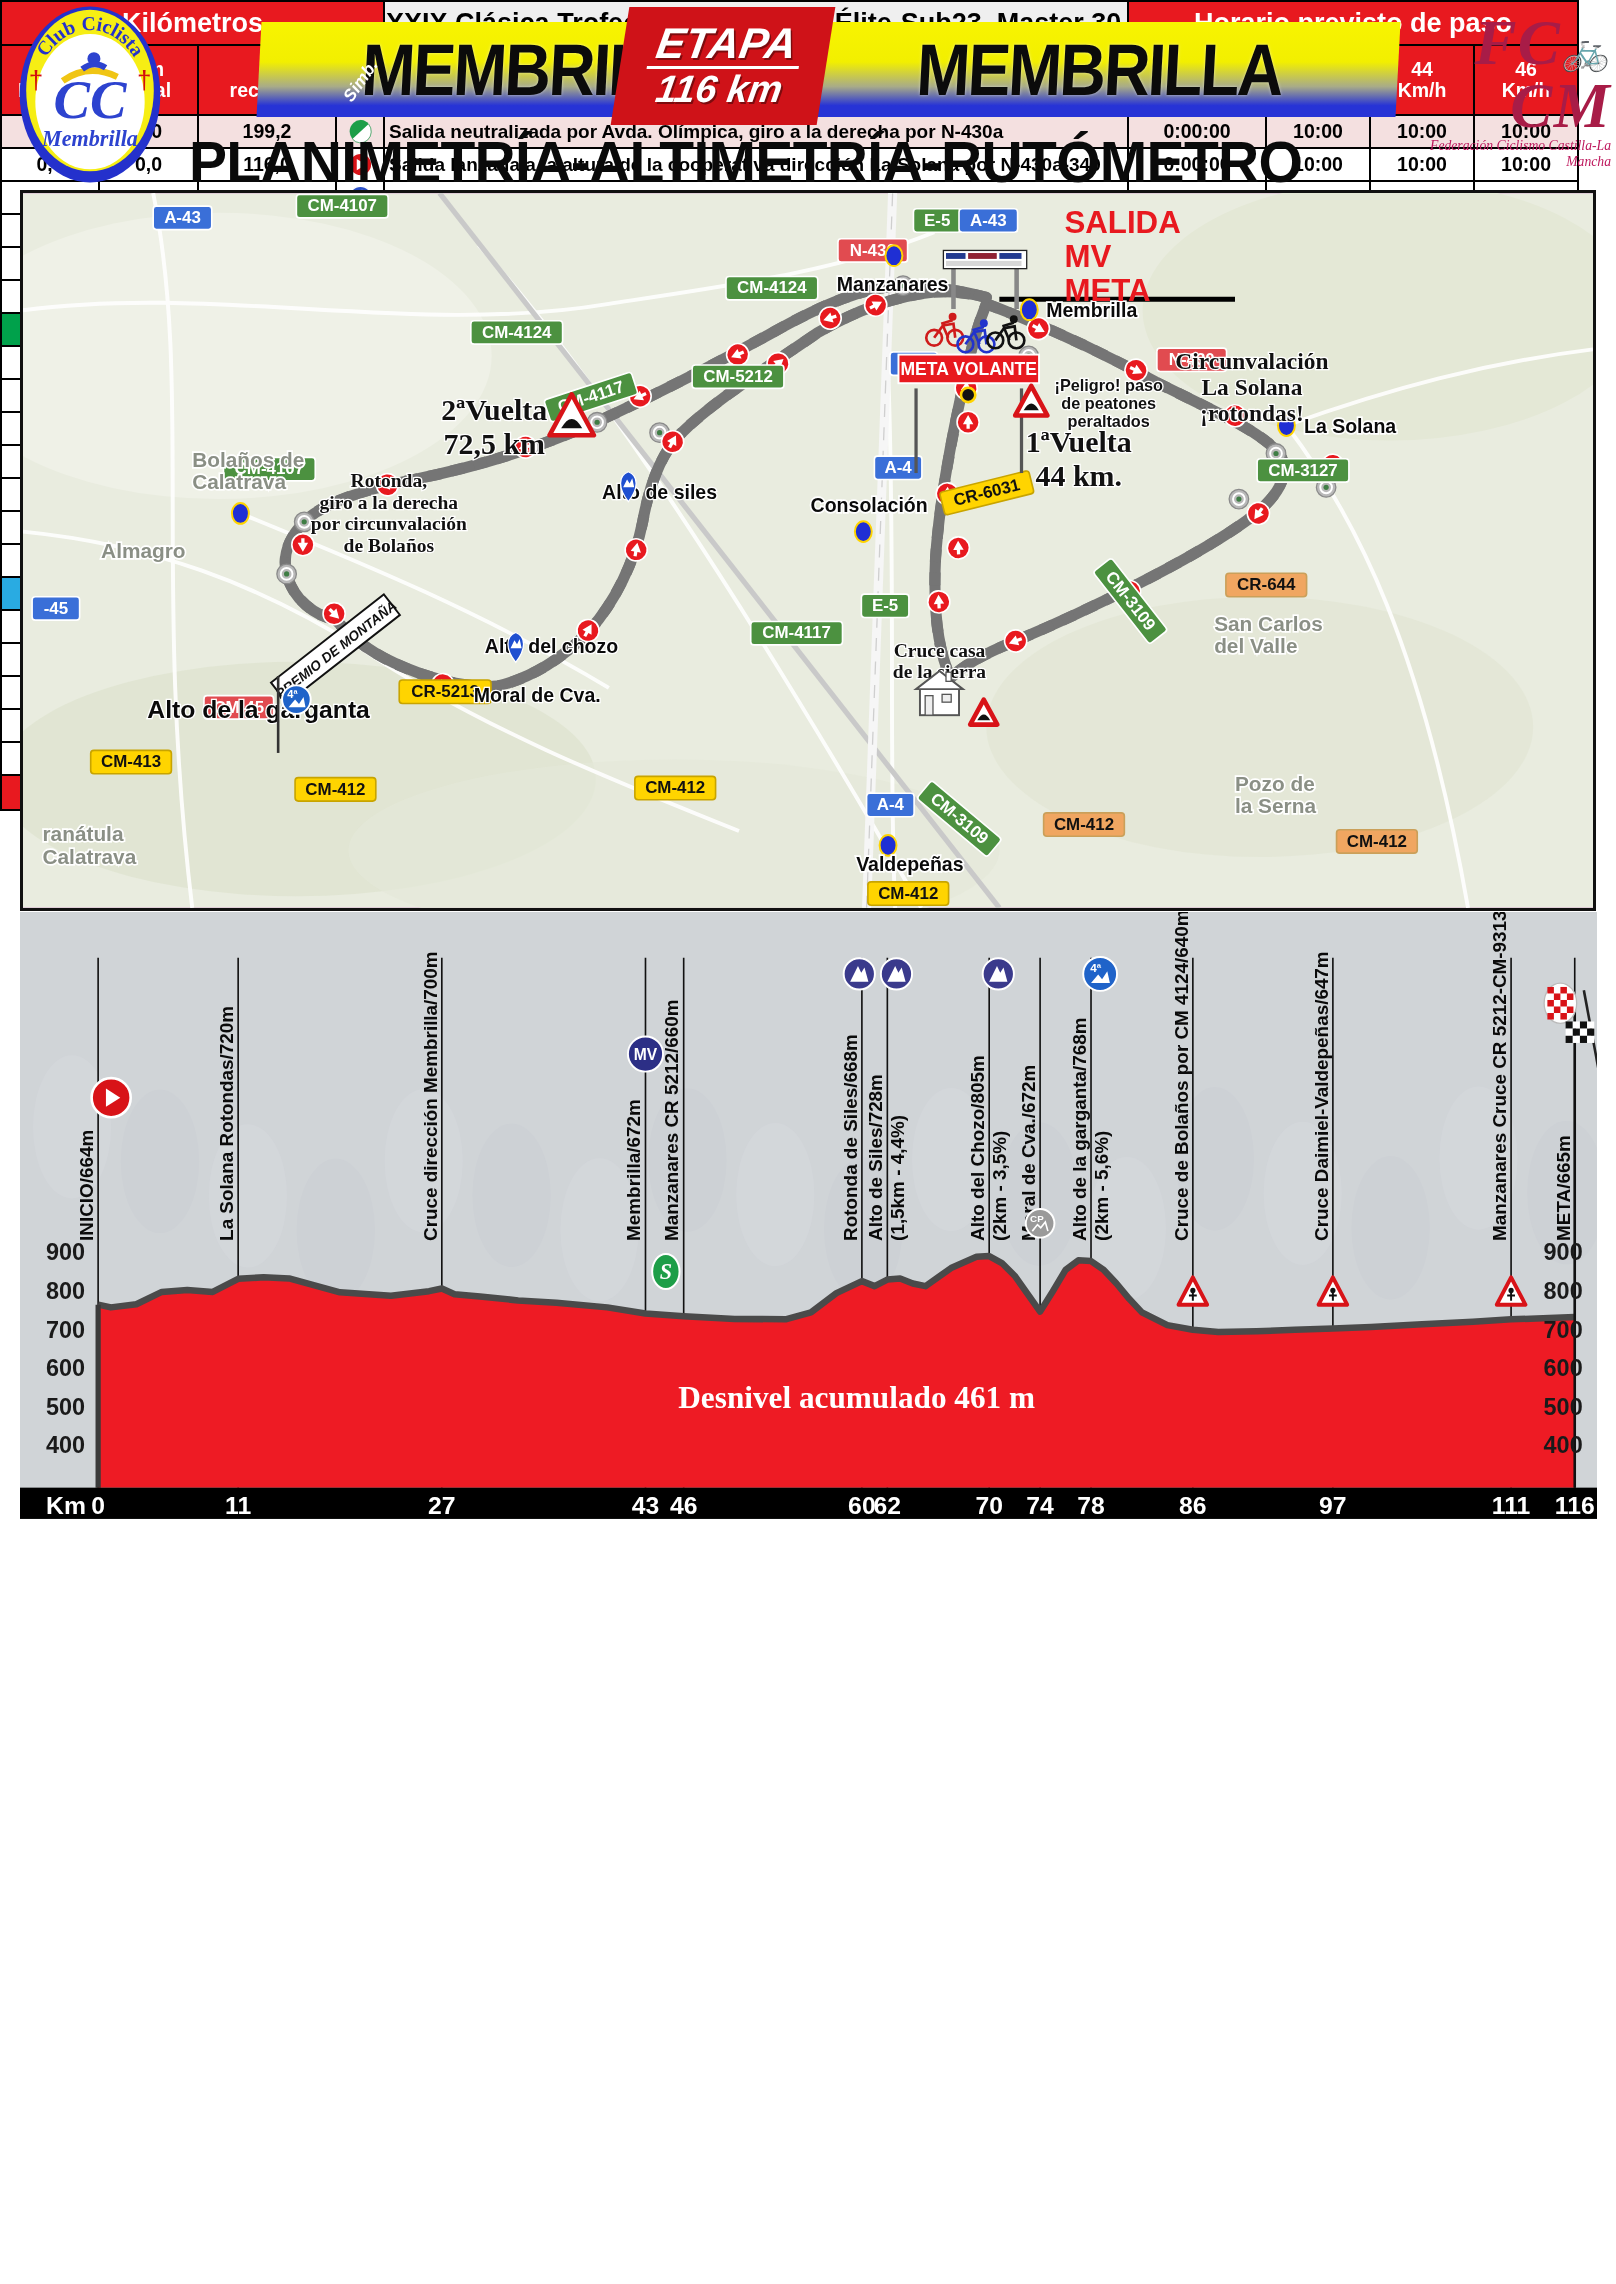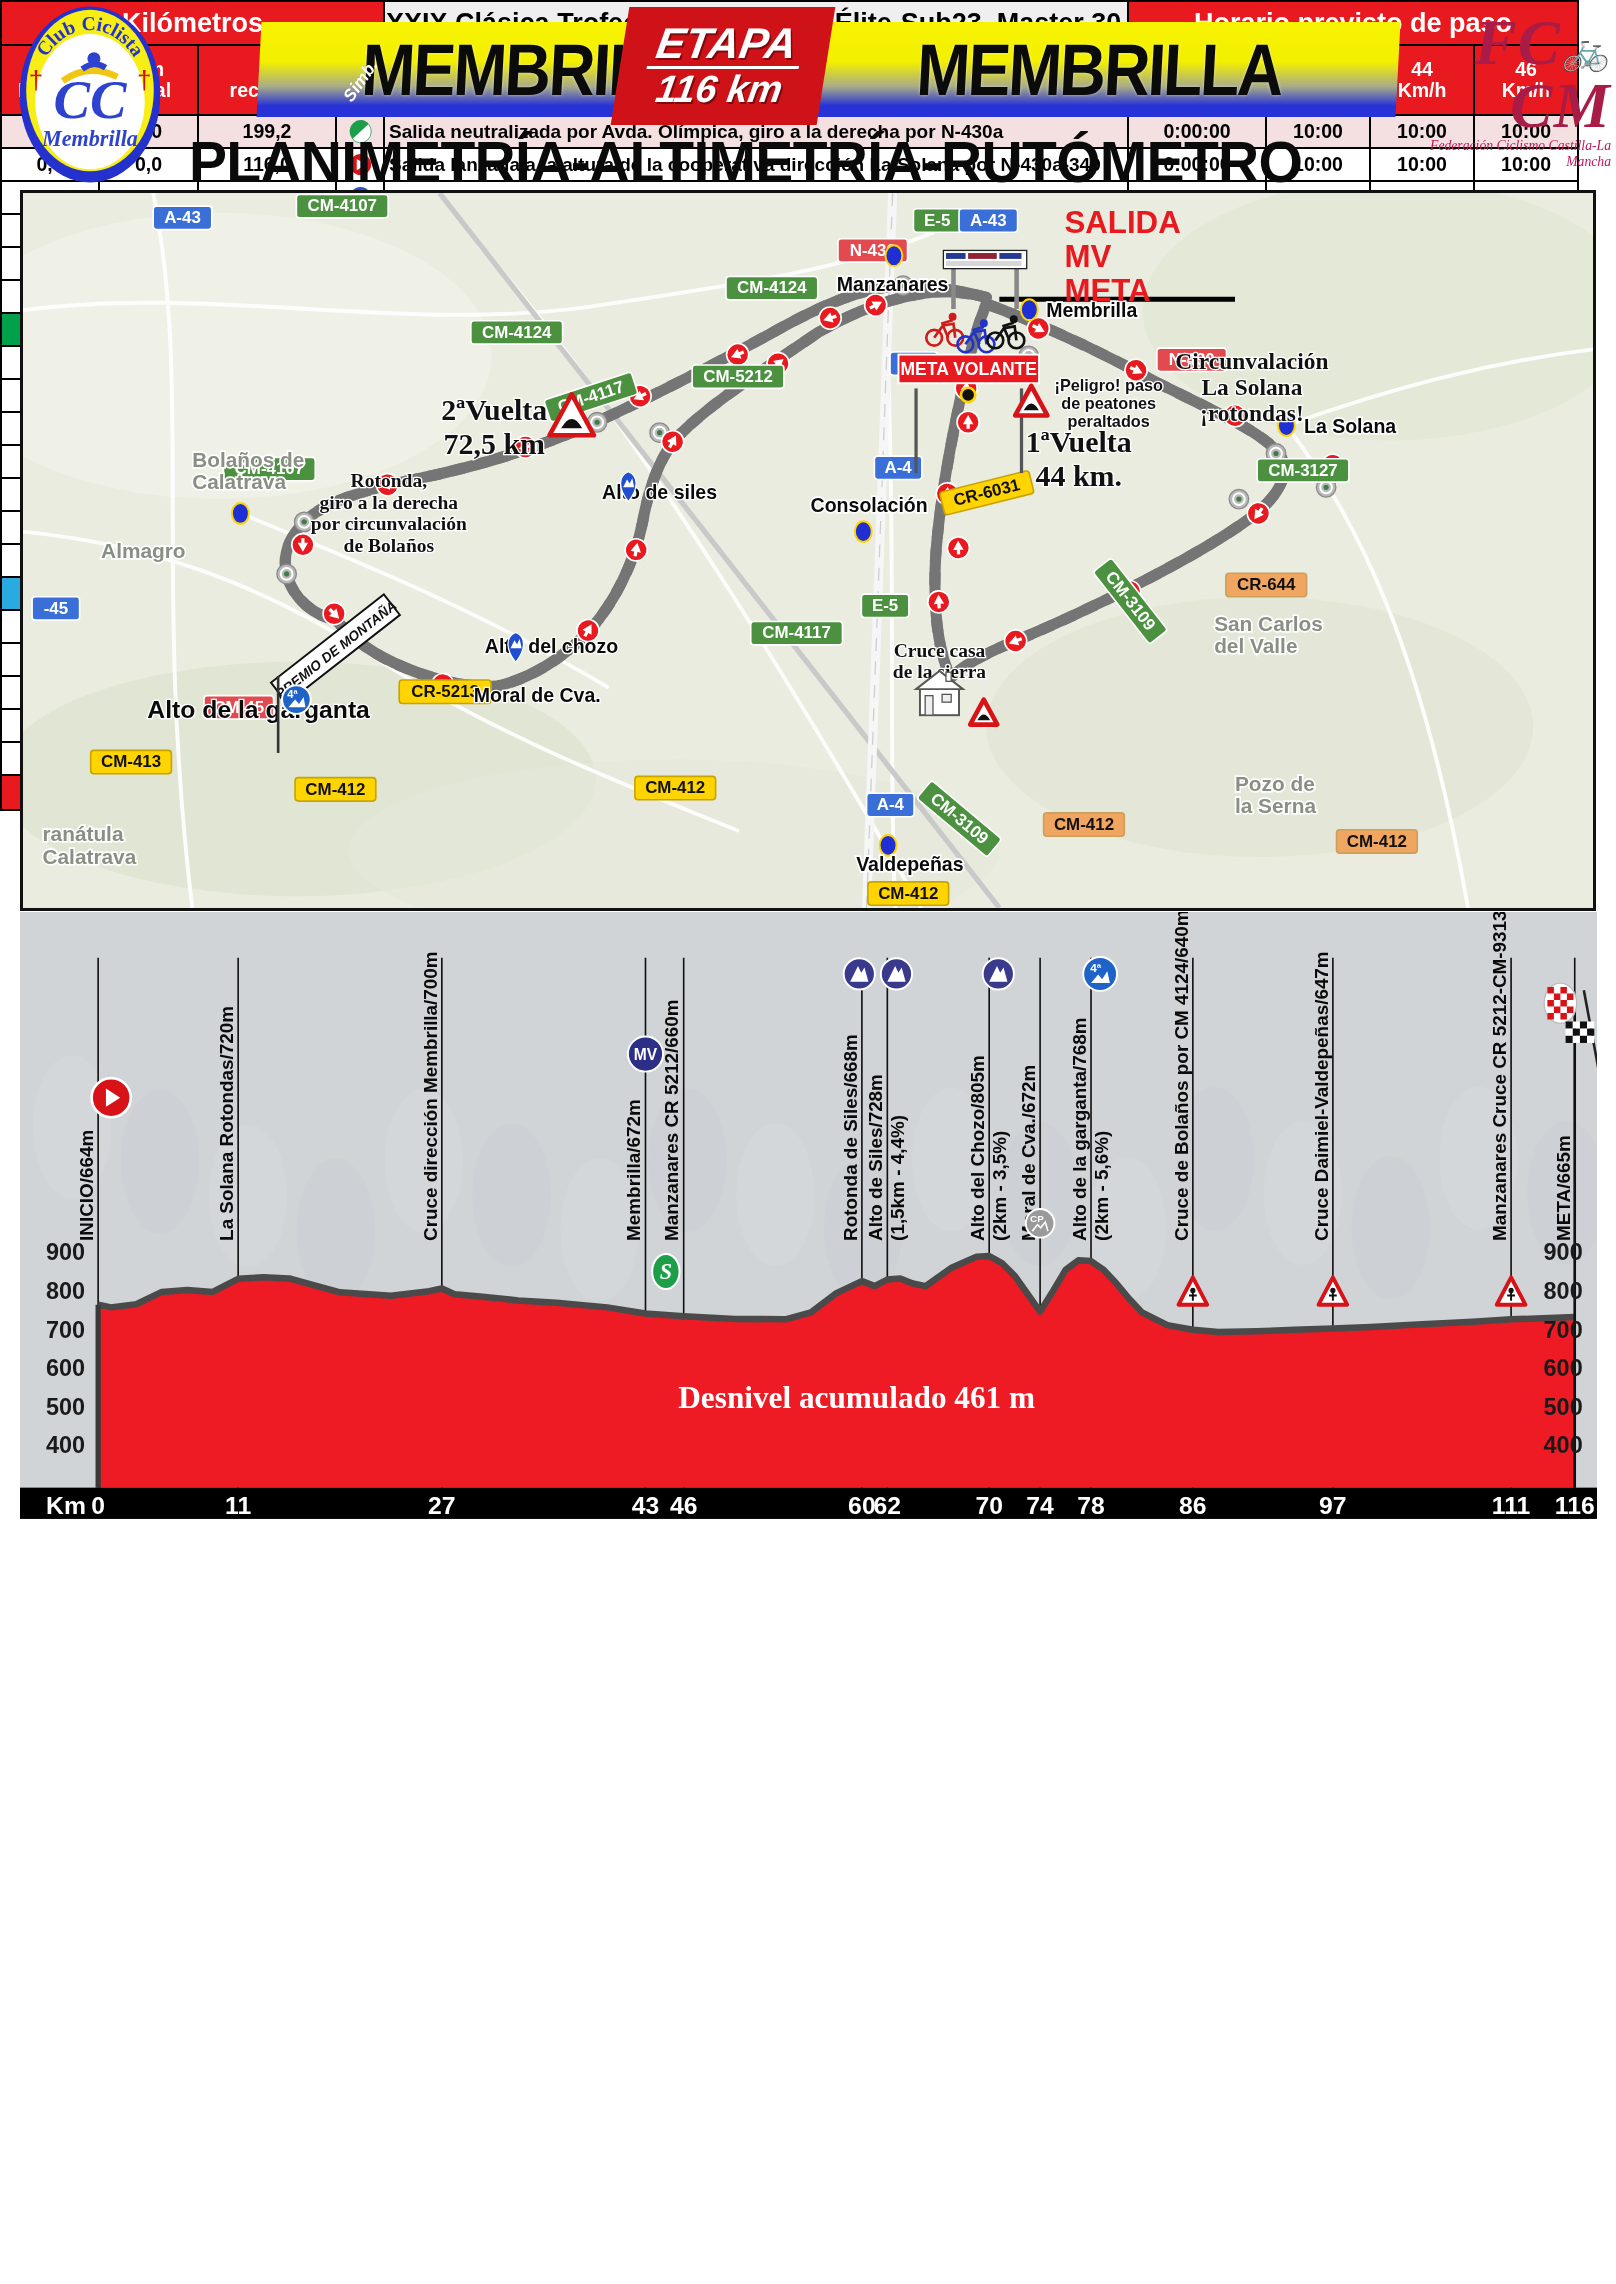--- a/index.html
+++ b/index.html
@@ -21,21 +21,21 @@
     text-shadow:2px 2px 0 #7d0b0e;border-bottom:3.3px solid #fff;padding:0 6.5px;line-height:1.05;}
   #etapa-badge .l2{font-style:italic;font-weight:900;font-size:38px;color:#fff;text-shadow:2px 2px 0 #7d0b0e;line-height:1.1;}
   #fccm{left:1386px;top:11.7px;width:225px;height:104px;text-align:right;}
   #fccm .acr{font-family:"Liberation Serif",serif;font-style:italic;font-weight:bold;
     font-size:63px;color:#a81c47;letter-spacing:1.3px;line-height:1.0;}
   #fccm .cap{font-family:"Liberation Serif",serif;font-style:italic;font-size:13.7px;color:#be185d;margin-top:0;}
   #page-title{left:0;top:116px;width:1491px;text-align:center;font-weight:800;
     font-size:57px;color:#0a0a0a;letter-spacing:-0.7px;margin-top:13px;}
 
   
-  #map-box{left:20px;top:190px;width:1570px;height:715px;border:3.3px solid #111;background:#e5e5e5;overflow:hidden;}
+  #map-box{left:20px;top:190px;width:1570px;height:715px;border:3.3px solid #111;background:#a21caf;overflow:hidden;}
   
   #alti-box{left:20px;top:912px;width:1577px;height:607px;
     background:linear-gradient(180deg,#cdd2d6 0%,#c2c7cc 30%,#b7bcc2 60%,#c0c5ca 100%);}
   
   #route-table{left:20px;top:1522px;width:1577px;border-collapse:collapse;table-layout:fixed;}
   #route-table td{border:2px solid #000;overflow:hidden;white-space:nowrap;}
   td.t-red{background:#e8191f;color:#fff;text-align:center;font-weight:bold;}
   td.t-grey{background:#efefef;color:#000;text-align:center;font-weight:bold;}
   .title-row td{font-size:27px;height:40px;}
   .hdr-row td{font-size:19.5px;line-height:1.08;height:66px;}

